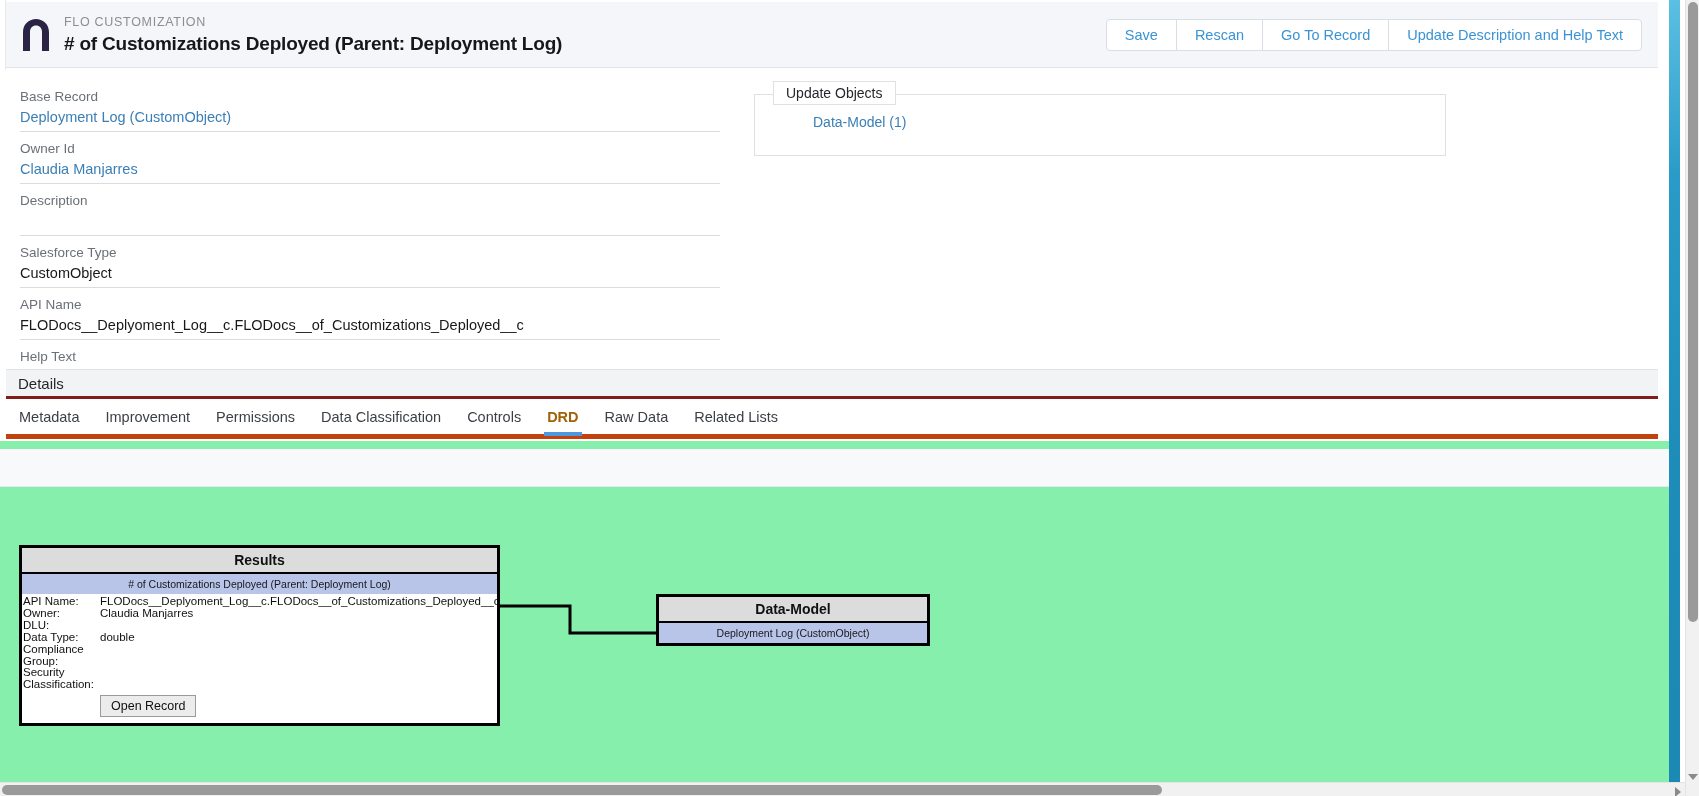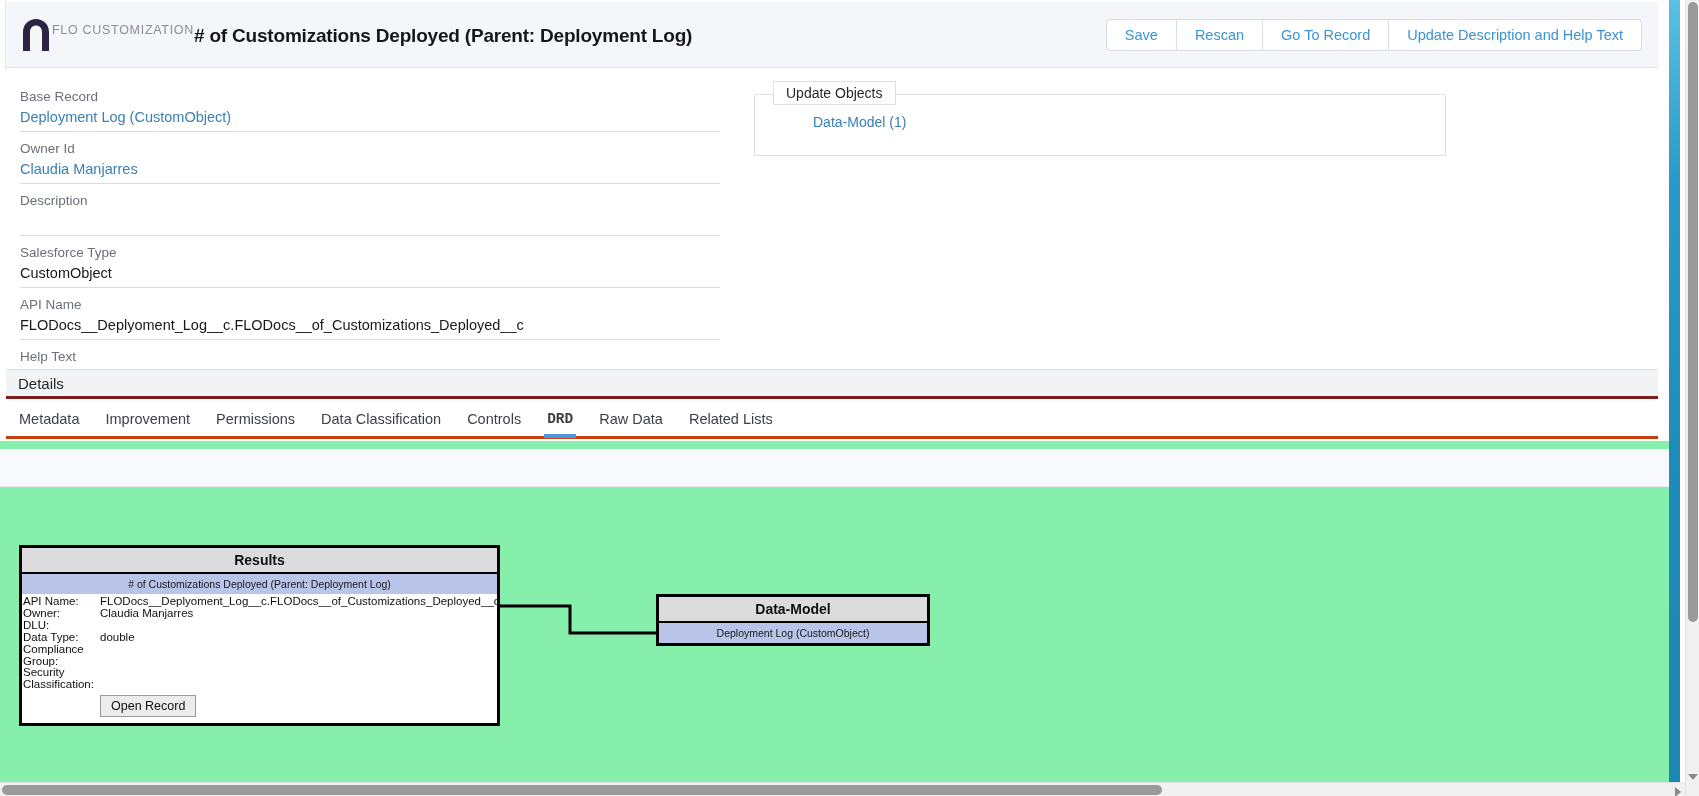--- a/index.html
+++ b/index.html
@@ -101,23 +101,23 @@
     border-bottom: 1px solid #dfe3e8;
     display: flex;
     align-items: center;
   }
   #brand-logo {
     margin-left: 14px;
     width: 32px; height: 34px;
     flex: 0 0 auto;
   }
   #title-block {
-    margin-left: 0;
+    margin-left: 12px;
     display: flex;
-    flex-direction: row;
+    flex-direction: column;
     justify-content: flex-start;
   }
   #eyebrow {
     font-size: 12.5px;
     letter-spacing: .7px;
     color: #8a8f97;
     line-height: 16px;
     text-transform: uppercase;
   }
   #record-title {
@@ -228,34 +228,33 @@
     color: #24272b;
   }
 
   
   #tabs {
     position: absolute;
     left: 6px; top: 405px;
     width: 1652px; height: 34px;
     display: flex;
     align-items: flex-end;
-    border-bottom: 3px solid #c2410c;
+    border-bottom: 5px solid #c2410c;
   }
   .tab {
     font-size: 14.5px;
     color: #3b3f46;
     padding: 4px 13px 9px 13px;
     cursor: pointer;
     white-space: nowrap;
     position: relative;
   }
   .tab.active {
     font-weight: bold;
-    color: #404040;
-    font-family: Liberation Mono, monospace;
+    color: #a16207;
   }
   .tab.active::after {
     content: "";
     position: absolute;
     left: 10px; right: 10px; bottom: -2px;
     height: 4px;
     background: #4f97dd;
   }
 
   

